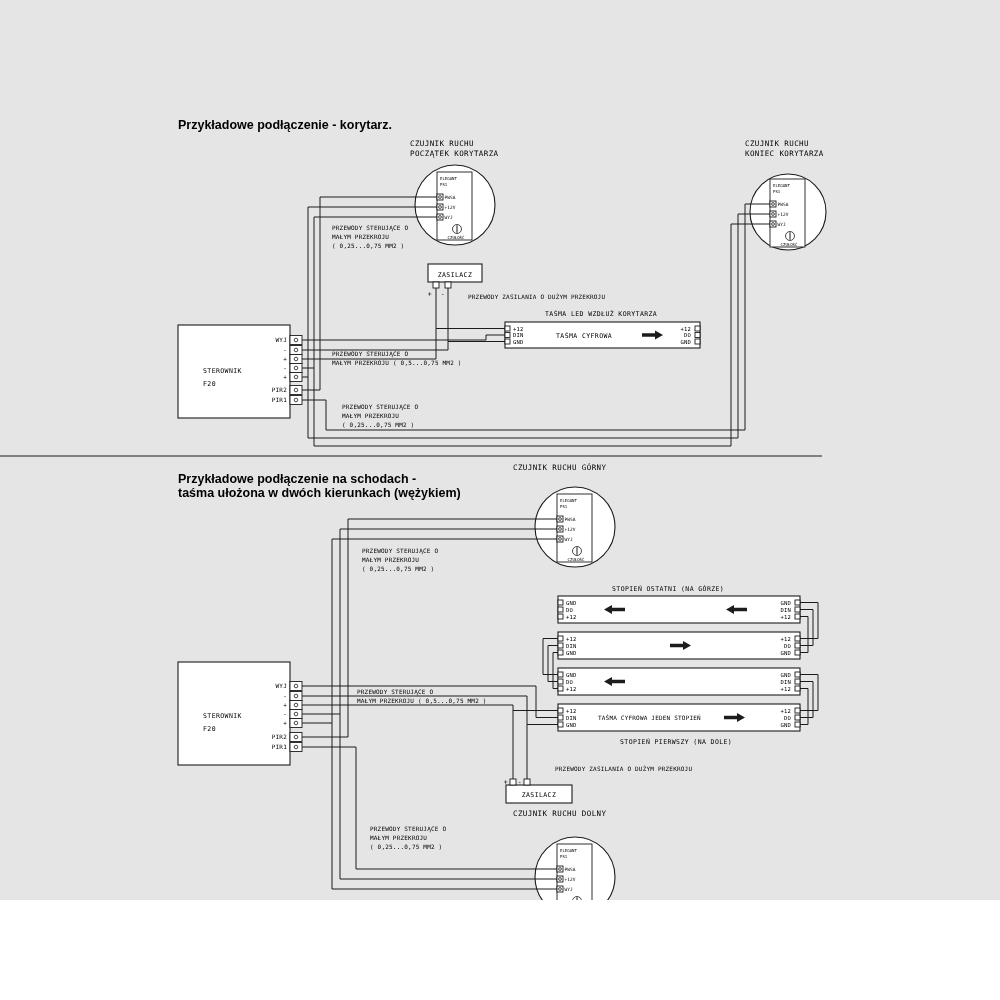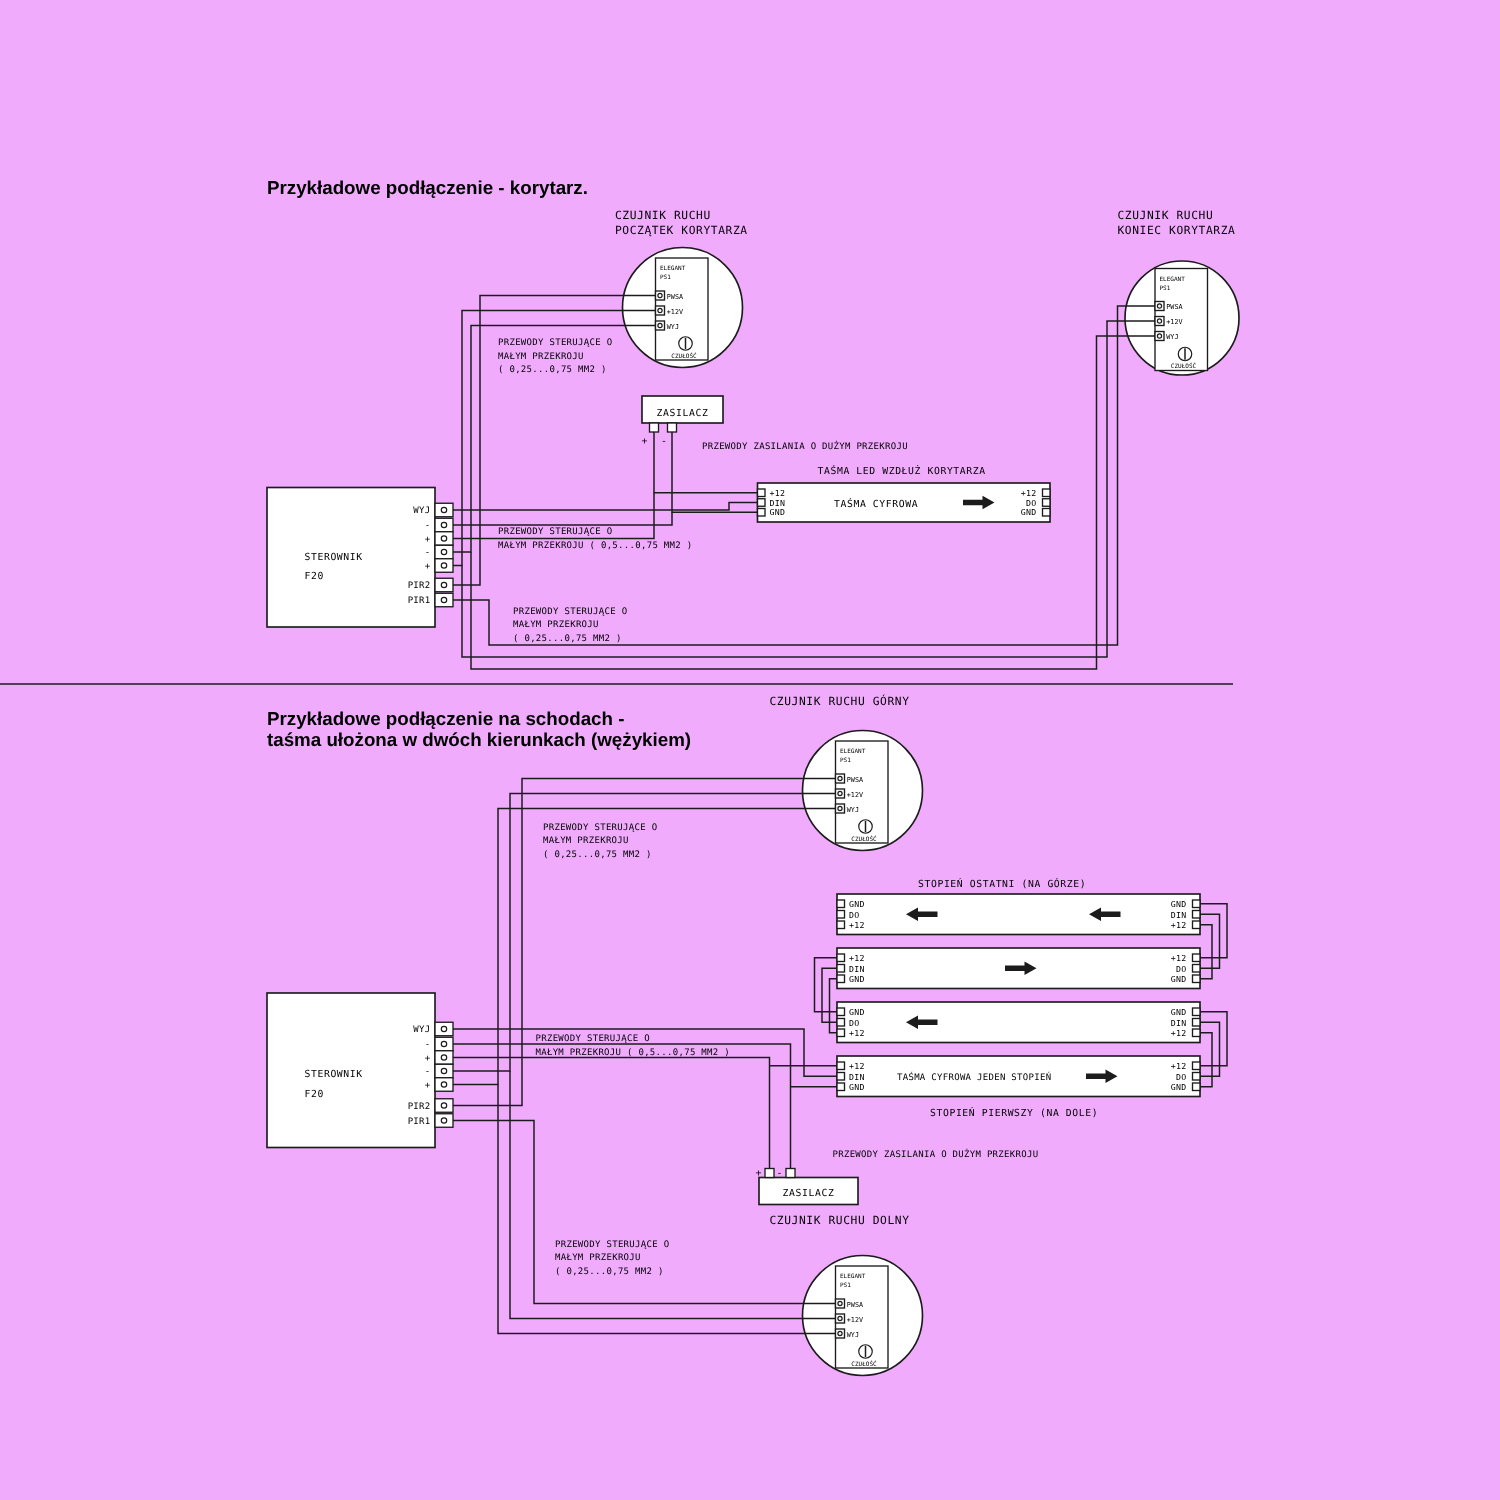--- a/index.html
+++ b/index.html
@@ -1,16 +1,16 @@
 <!DOCTYPE html>
 <html><head>
 <meta charset="utf-8">
 <style>
   html,body{margin:0;padding:0;background:#ffffff;}
-  .stage{width:1000px;height:1000px;position:relative;background:#f0abfc;}
+  .stage{width:1000px;height:900px;position:relative;background:#e5e5e5;}
   svg{display:block;}
   .wire{fill:none;stroke:#1c1c1c;stroke-width:1;}
   .box{fill:#ffffff;stroke:#1c1c1c;stroke-width:1.1;}
   .boxthin{fill:#ffffff;stroke:#1c1c1c;stroke-width:0.9;}
   .term{fill:#ffffff;stroke:#1c1c1c;stroke-width:0.9;}
   .screw{fill:none;stroke:#1c1c1c;stroke-width:0.8;}
   .arr{fill:#1c1c1c;stroke:none;}
   text{fill:#000;font-family:"DejaVu Sans Mono","Liberation Mono",monospace;}
   .t-title{font-family:"Liberation Sans",sans-serif;font-weight:bold;font-size:12.5px;letter-spacing:0;}
   .t75{font-size:7.5px;letter-spacing:.4px;}

